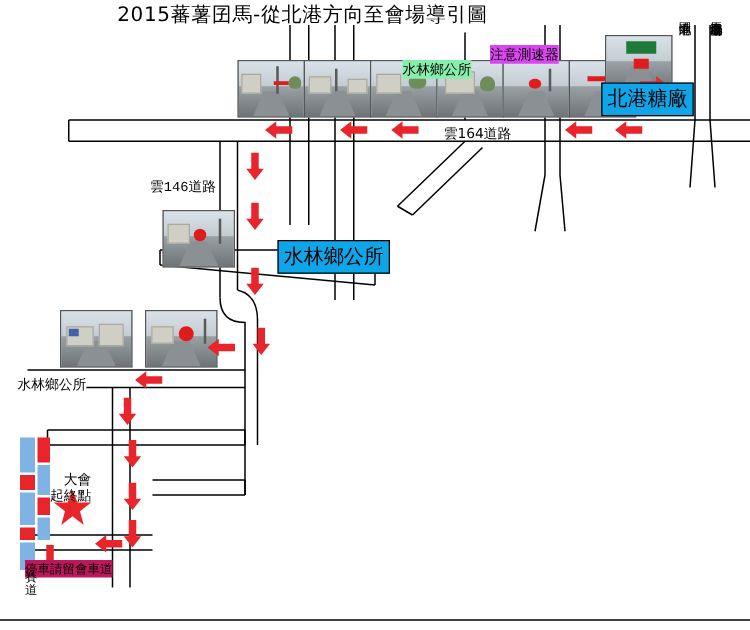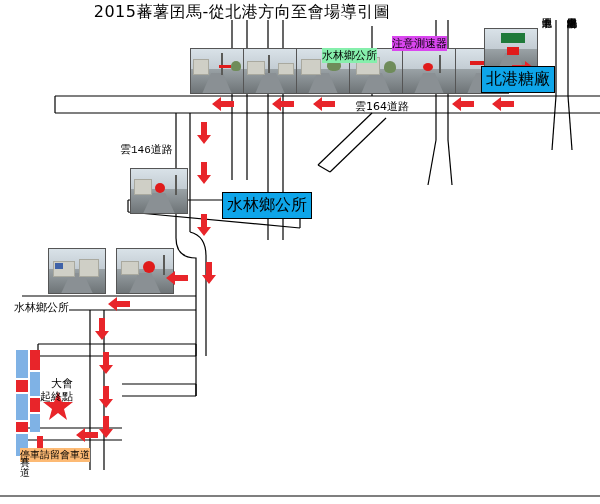--- a/index.html
+++ b/index.html
@@ -310,17 +310,17 @@
 
 <div class="lbl" style="left:355px;top:99px;">雲164道路</div>
 <div class="lbl" style="left:120px;top:142px;font-family:Liberation Mono, monospace;">雲146道路</div>
 
 <div class="lbl" style="left:322px;top:48px;background:#86efac;">水林鄉公所</div>
 <div class="lbl" style="left:392px;top:36px;background:#d946ef;">注意測速器</div>
 <div class="lbl box" style="left:481px;top:66px;">北港糖廠</div>
 <div class="lbl box" style="left:222px;top:192px;">水林鄉公所</div>
 <div class="lbl" style="left:14px;top:300px;background:#fff;">水林鄉公所</div>
 <div class="lbl" style="left:40px;top:378px;text-align:right;line-height:1.15;">大會<br>起終點</div>
-<div class="lbl" style="left:20px;top:448px;background:#fdba74;font-size:10px;">停車請留會車道</div>
+<div class="lbl" style="left:20px;top:448px;background:#be185d;font-size:10px;">停車請留會車道</div>
 <div class="lbl" style="left:20px;top:458px;font-size:10px;line-height:1.0;">賽<br>道</div>
 
 <div class="lbl vert" style="left:541px;top:10px;font-size:10px;">北港國中</div>
 <div class="lbl vert" style="left:566px;top:10px;font-size:10px;">北港馬舉辦會場</div>
 
 </body></html>

